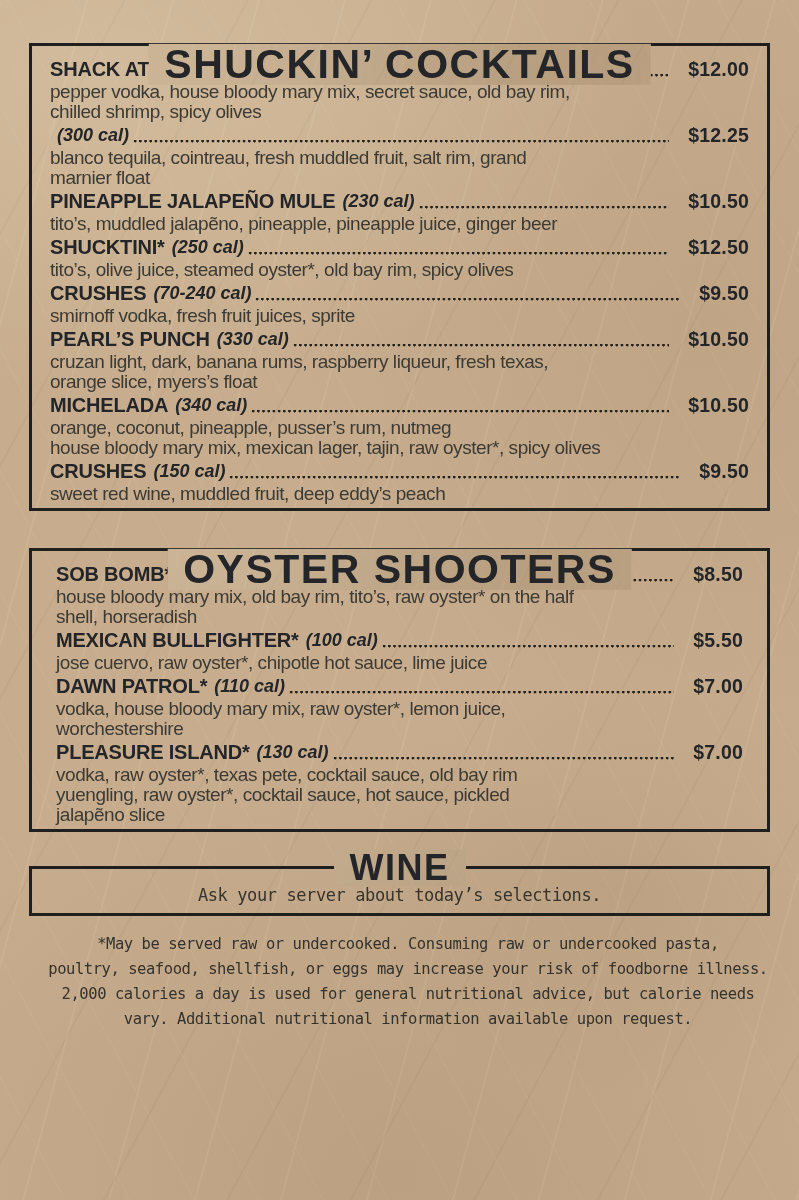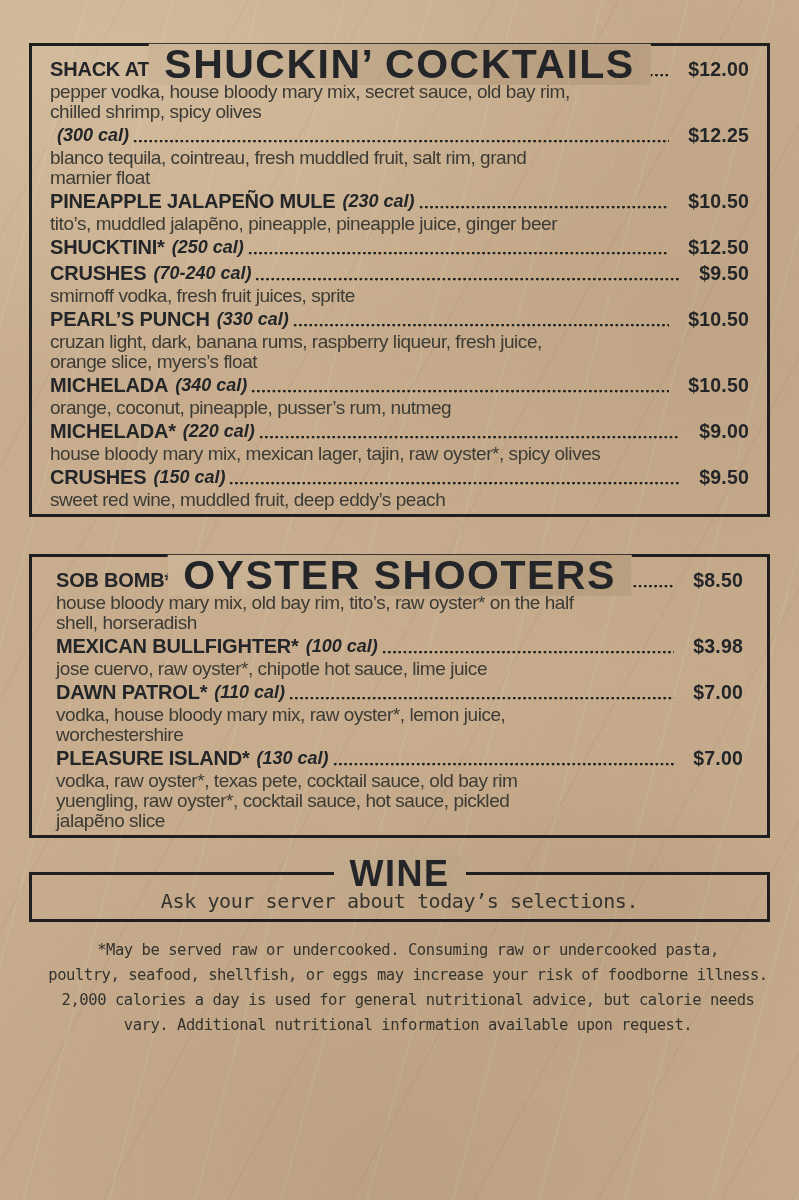--- a/index.html
+++ b/index.html
@@ -57,21 +57,21 @@
     font-family: Liberation Sans, sans-serif;
     font-size: 19px; line-height: 20px; letter-spacing: -0.45px;
     color: var(--ink-soft); white-space: pre-line;
   }
 
   .panel-oysters { margin-top: 37px; padding: 10px 24px 4px; }
 
   .panel-wine { margin-top: 34px; height: 50px; display: flex; align-items: center; justify-content: center; }
   .wine-note {
     font-family: "DejaVu Sans Mono", monospace;
-    font-size: 20px; letter-spacing: -0.4px; color: #35332e;
+    font-size: 17px; letter-spacing: -0.4px; color: #35332e;
     padding-top: 8px;
   }
 
   .footer {
     margin: 16px auto 0; width: 758px; text-align: center;
     font-family: "DejaVu Sans Mono", monospace;
     font-size: 15.5px; line-height: 25px; letter-spacing: -0.45px;
     color: #34322d; white-space: pre-line;
   }
 </style>
@@ -114,60 +114,55 @@
       <div class="desc">tito’s, muddled jalapẽno, pineapple, pineapple juice, ginger beer</div>
     </div>
 
     <div class="item">
       <div class="item-line">
         <span class="nm">SHUCKTINI*</span>
         <span class="cal">(250 cal)</span>
         <span class="leader"></span>
         <span class="price">$12.50</span>
       </div>
+      <div class="desc">tito’s, olive juice, steamed oyster*, old bay rim, spicy olives</div>
     </div>
 
     <div class="item">
       <div class="item-line">
         <span class="nm">CRUSHES</span>
         <span class="cal">(70-240 cal)</span>
         <span class="leader"></span>
         <span class="price">$9.50</span>
       </div>
       <div class="desc">smirnoff vodka, fresh fruit juices, sprite</div>
     </div>
 
     <div class="item">
       <div class="item-line">
         <span class="nm">PEARL’S PUNCH</span>
         <span class="cal">(330 cal)</span>
         <span class="leader"></span>
         <span class="price">$10.50</span>
       </div>
-      <div class="desc">cruzan light, dark, banana rums, raspberry liqueur, fresh juice,
+      <div class="desc">cruzan light, dark, banana rums, raspberry liqueur, fresh texas,
 orange slice, myers’s float</div>
     </div>
 
     <div class="item">
       <div class="item-line">
         <span class="nm">MICHELADA</span>
         <span class="cal">(340 cal)</span>
         <span class="leader"></span>
         <span class="price">$10.50</span>
       </div>
       <div class="desc">orange, coconut, pineapple, pusser’s rum, nutmeg</div>
     </div>
 
     <div class="item">
-      <div class="item-line">
-        <span class="nm">MICHELADA*</span>
-        <span class="cal">(220 cal)</span>
-        <span class="leader"></span>
-        <span class="price">$9.00</span>
-      </div>
       <div class="desc">house bloody mary mix, mexican lager, tajin, raw oyster*, spicy olives</div>
     </div>
 
     <div class="item">
       <div class="item-line">
         <span class="nm">CRUSHES</span>
         <span class="cal">(150 cal)</span>
         <span class="leader"></span>
         <span class="price">$9.50</span>
       </div>
@@ -187,21 +182,21 @@
       </div>
       <div class="desc">house bloody mary mix, old bay rim, tito’s, raw oyster* on the half
 shell, horseradish</div>
     </div>
 
     <div class="item">
       <div class="item-line">
         <span class="nm">MEXICAN BULLFIGHTER*</span>
         <span class="cal">(100 cal)</span>
         <span class="leader"></span>
-        <span class="price">$3.98</span>
+        <span class="price">$5.50</span>
       </div>
       <div class="desc">jose cuervo, raw oyster*, chipotle hot sauce, lime juice</div>
     </div>
 
     <div class="item">
       <div class="item-line">
         <span class="nm">DAWN PATROL*</span>
         <span class="cal">(110 cal)</span>
         <span class="leader"></span>
         <span class="price">$7.00</span>

